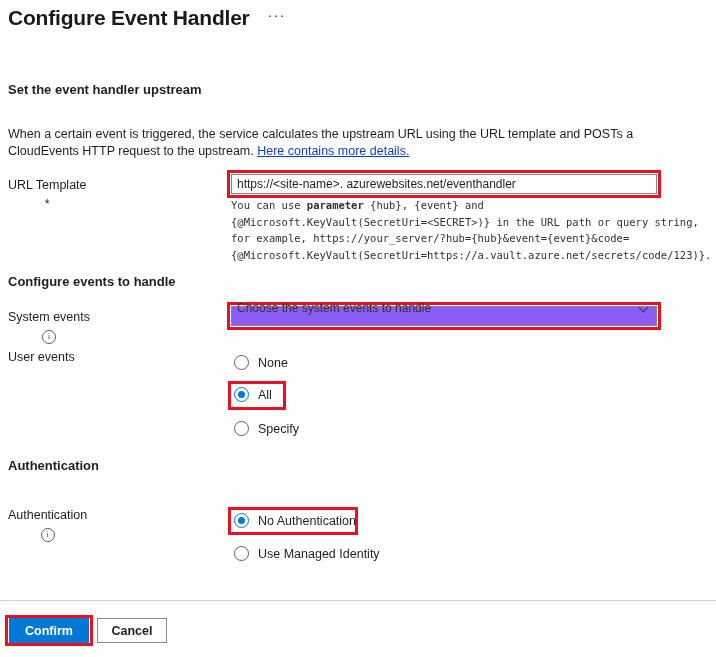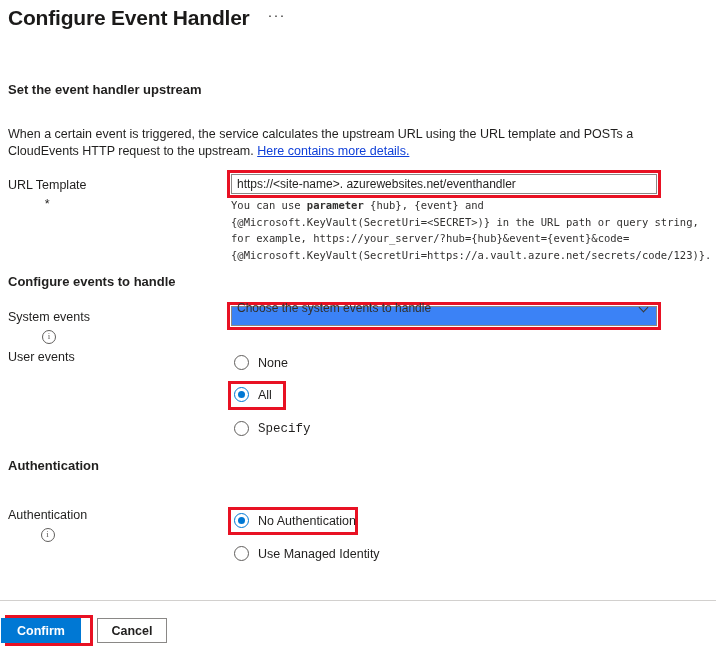--- a/index.html
+++ b/index.html
@@ -159,21 +159,21 @@
 
   
   .dropdown {
     position: absolute;
     left: 231px;
     top: 306px;
     width: 426px;
     height: 20px;
     border: 1px solid #8a8886;
     box-sizing: border-box;
-    background: #3b82f6;
+    background: #8b5cf6;
     display: flex;
     align-items: center;
     padding: 0 6px 16px 5px;
     cursor: pointer;
   }
   .dropdown .dd-text {
     flex: 1;
     font-size: 12px;
     color: #323130;
     white-space: nowrap;
@@ -232,21 +232,21 @@
     top: 50%;
     width: 7px;
     height: 7px;
     margin: -3.5px 0 0 -3.5px;
     border-radius: 50%;
     background: #0078d4;
   }
 
   #r-none   { top: 355px; }
   #r-all    { top: 387px; }
-  #r-specify{ top: 421px; font-family: Liberation Mono, monospace; }
+  #r-specify{ top: 421px; }
   #r-noauth { top: 513px; }
   #r-msi    { top: 546px; }
 
   
   .footer-divider {
     position: absolute;
     left: 0;
     top: 600px;
     width: 716px;
     height: 1px;
@@ -259,21 +259,21 @@
     font-family: "Liberation Sans", sans-serif;
     font-size: 12.5px;
     font-weight: bold;
     cursor: pointer;
     padding: 0 12px;
     display: flex;
     align-items: center;
     justify-content: center;
   }
   #btn-confirm {
-    left: 1px;
+    left: 9px;
     top: 618px;
     width: 80px;
     background: #0078d4;
     color: #ffffff;
     border: 1px solid #0078d4;
   }
   #btn-cancel {
     left: 97px;
     top: 618px;
     width: 70px;

